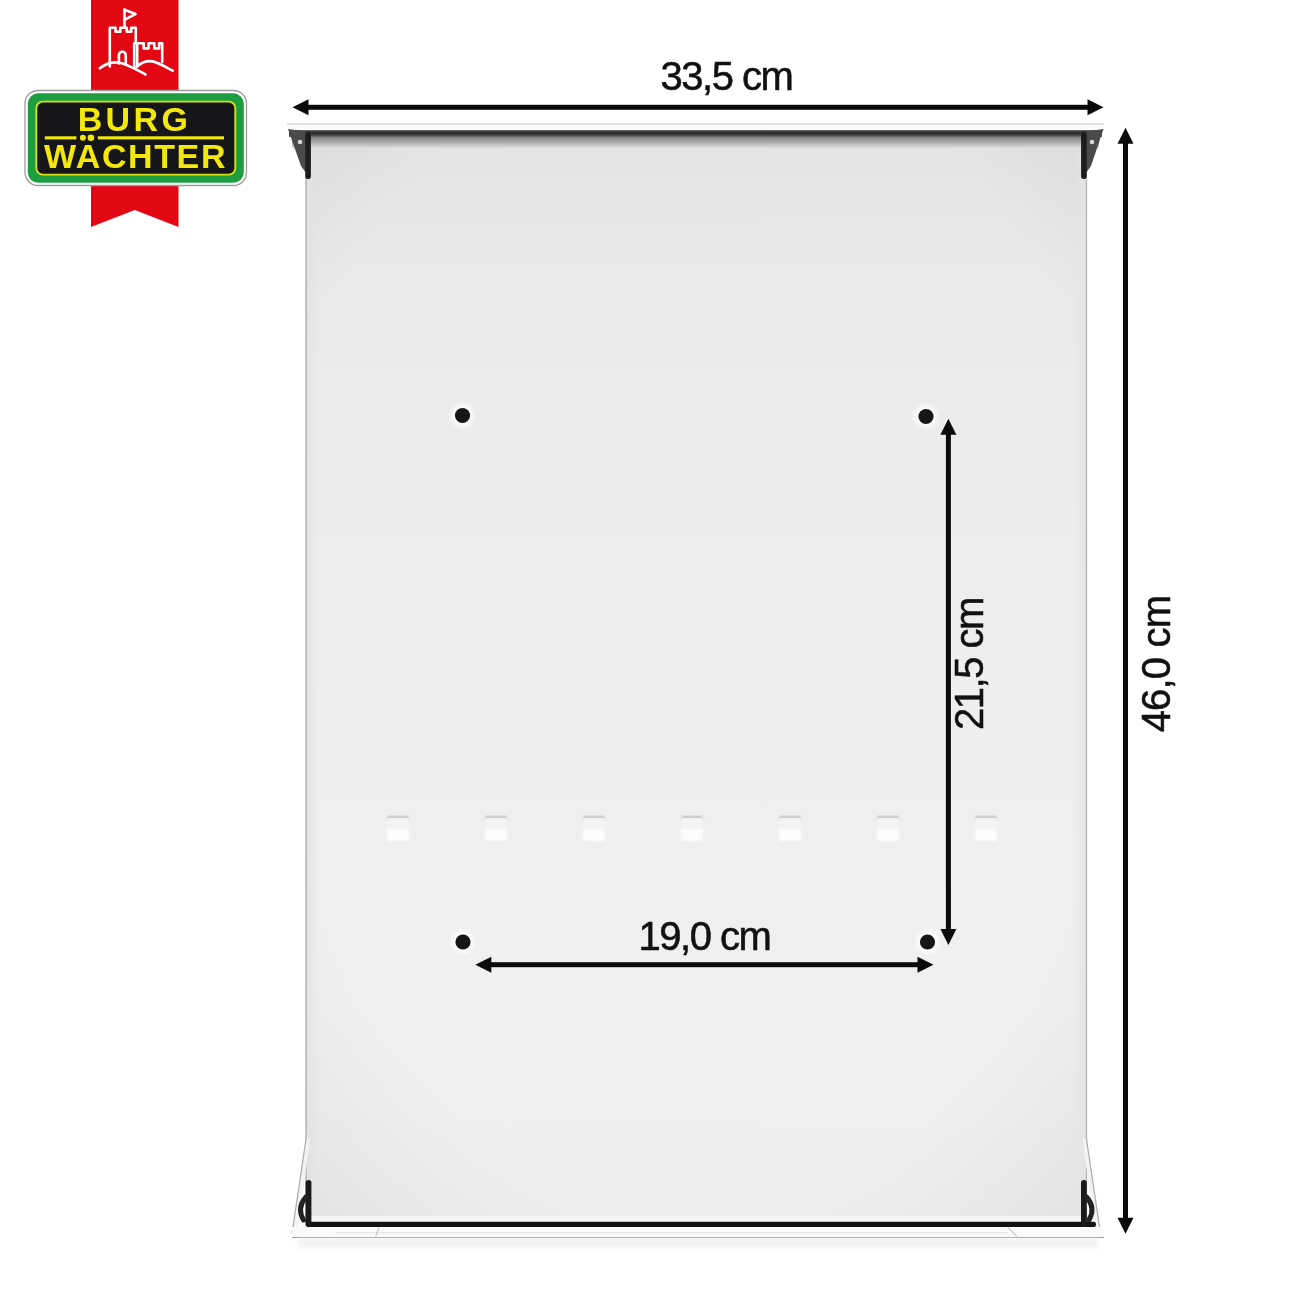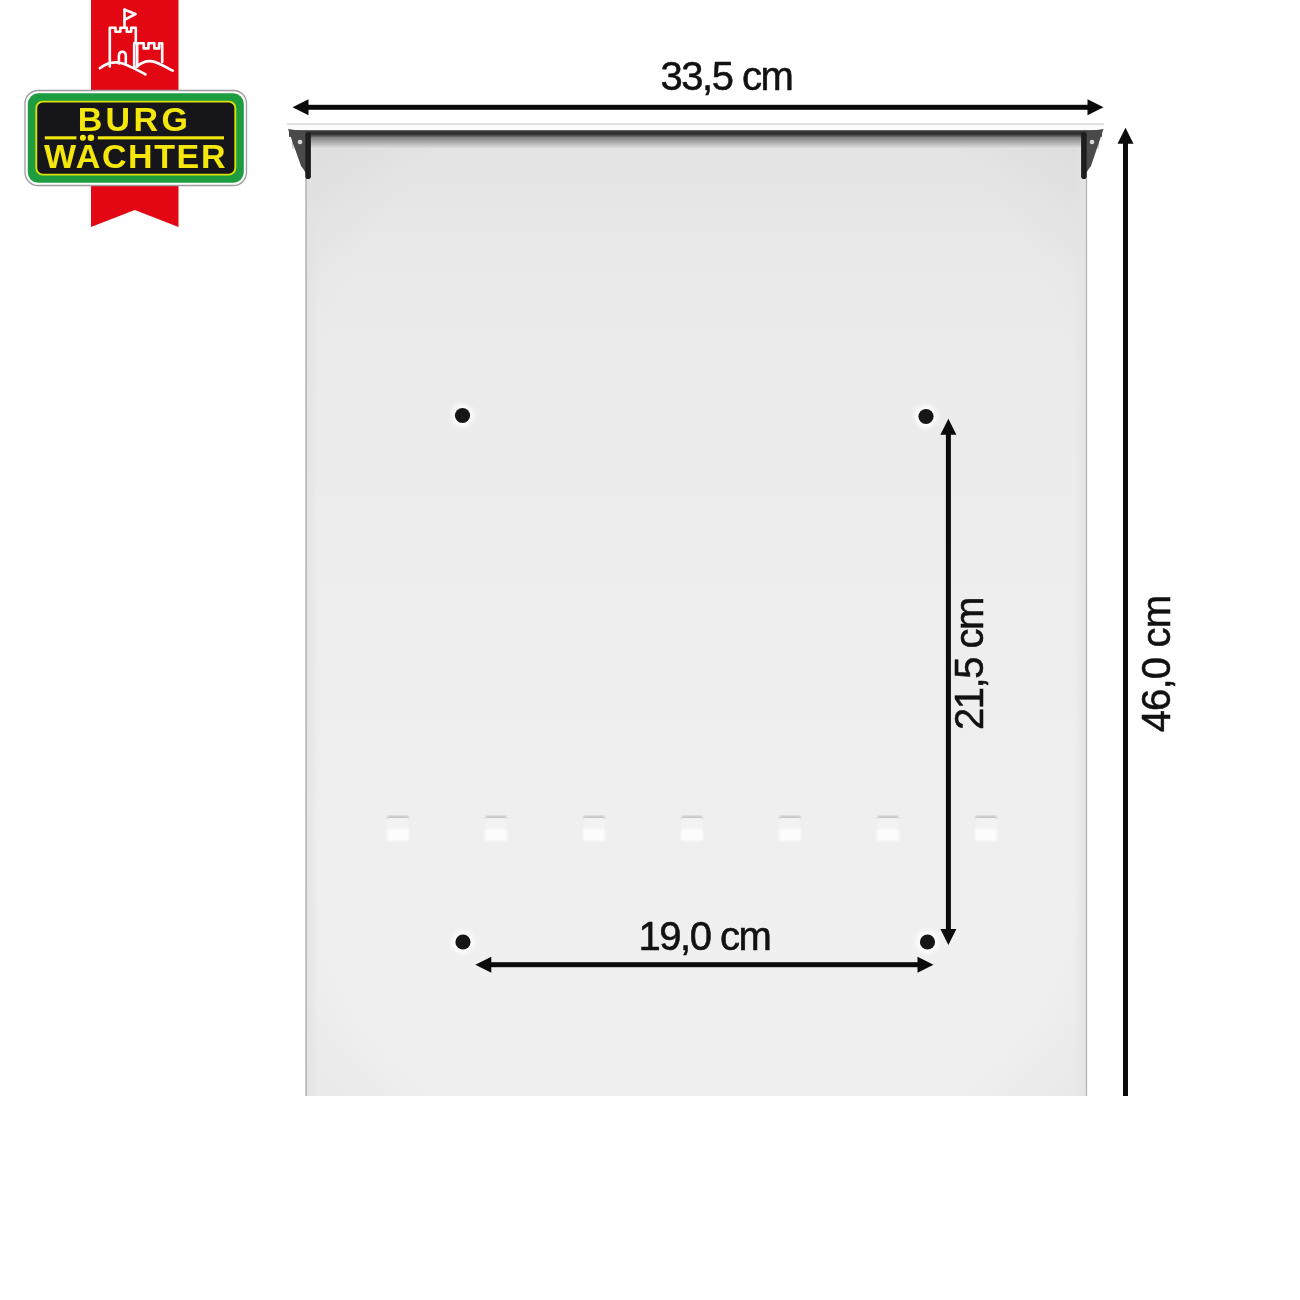--- a/index.html
+++ b/index.html
@@ -1,16 +1,16 @@
 <!DOCTYPE html>
 <html><head>
 <meta charset="utf-8">
 <style>
 html,body{margin:0;padding:0;background:#ffffff;}
-.page{position:relative;width:1300px;height:1096px;overflow:hidden;font-family:"Liberation Sans",sans-serif;}
+.page{position:relative;width:1300px;height:1300px;overflow:hidden;font-family:"Liberation Sans",sans-serif;}
 </style>
 </head>
 <body>
 <div class="page">
 <svg width="1300" height="1300" viewBox="0 0 1300 1300">
 <defs>
   <linearGradient id="bodyGrad" x1="0" y1="0" x2="0" y2="1">
     <stop offset="0" stop-color="#e3e3e4"></stop>
     <stop offset="0.14" stop-color="#eaeaeb"></stop>
     <stop offset="0.45" stop-color="#eeeeef"></stop>

